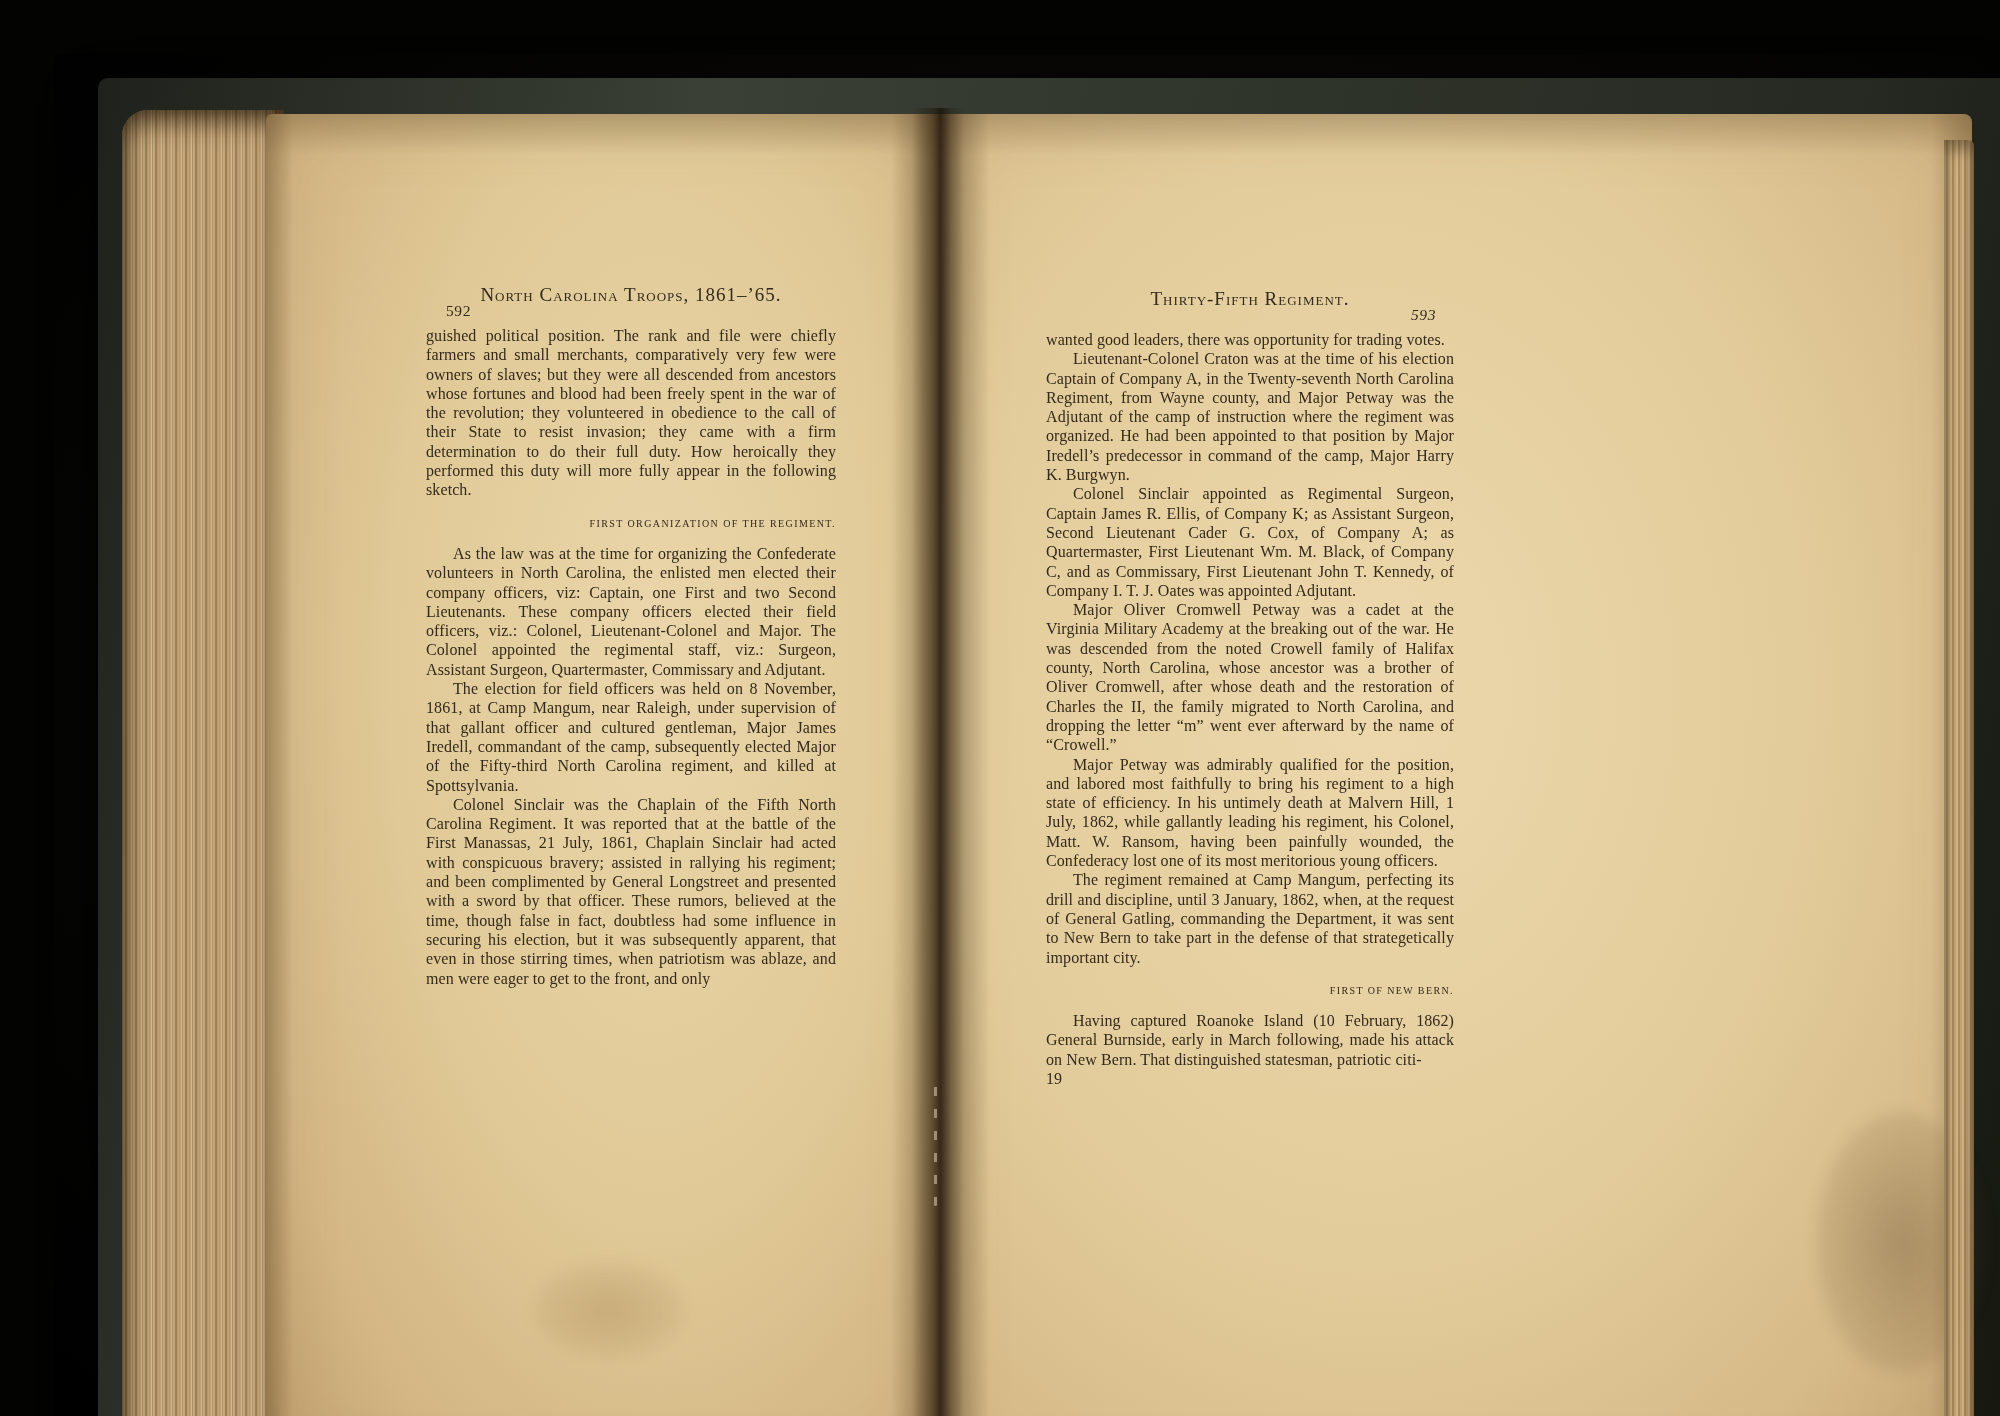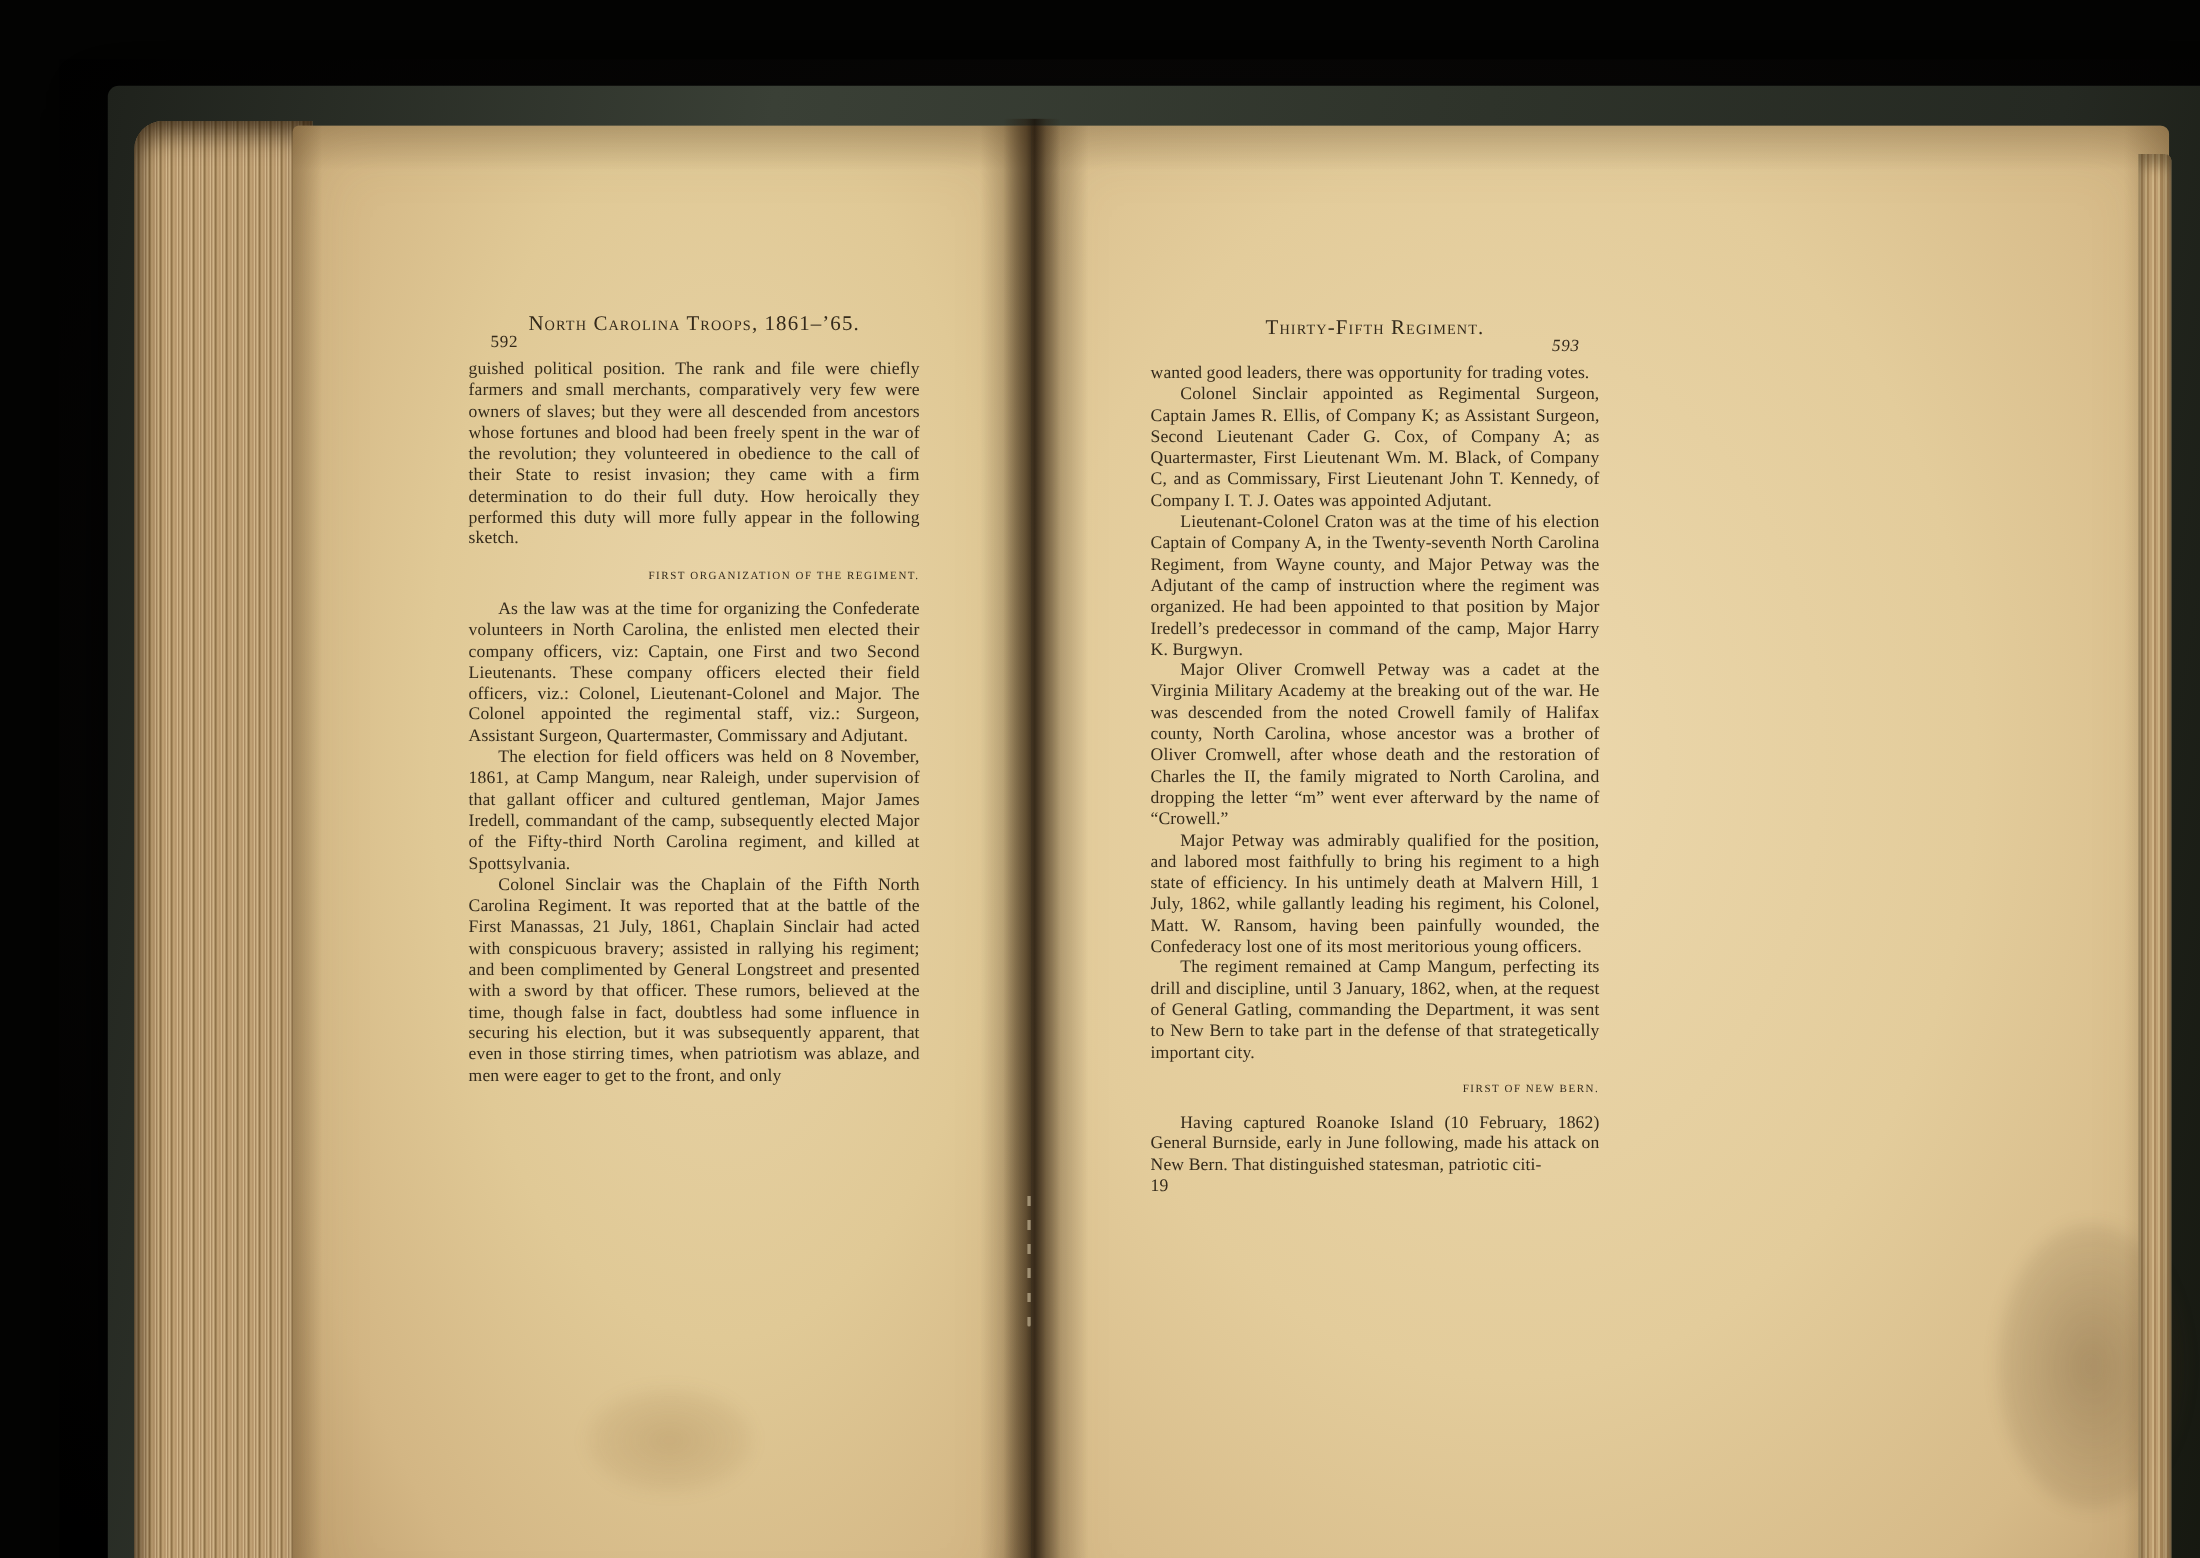--- a/index.html
+++ b/index.html
@@ -151,27 +151,27 @@
       <div class="stain s3"></div>
 
       <div class="text-col right-col">
         <div class="page-header">
           <span class="running-title">Thirty-Fifth Regiment.</span>
           <span class="folio right-folio">593</span>
         </div>
 
         <div class="body-text">
           <p class="noindent">wanted good leaders, there was opportunity for trading votes.</p>
+          <p>Lieutenant-Colonel Craton was at the time of his election Captain of Company A, in the Twenty-seventh North Carolina Regiment, from Wayne county, and Major Petway was the Adjutant of the camp of instruction where the regiment was organized.  He had been appointed to that position by Major Iredell’s predecessor in command of the camp, Major Harry K. Burgwyn.</p>
           <p>Colonel Sinclair appointed as Regimental Surgeon, Captain James R. Ellis, of Company K; as Assistant Surgeon, Second Lieutenant Cader G. Cox, of Company A; as Quartermaster, First Lieutenant Wm. M. Black, of Company C, and as Commissary, First Lieutenant John T. Kennedy, of Company I.  T. J. Oates was appointed Adjutant.</p>
-          <p>Lieutenant-Colonel Craton was at the time of his election Captain of Company A, in the Twenty-seventh North Carolina Regiment, from Wayne county, and Major Petway was the Adjutant of the camp of instruction where the regiment was organized.  He had been appointed to that position by Major Iredell’s predecessor in command of the camp, Major Harry K. Burgwyn.</p>
           <p>Major Oliver Cromwell Petway was a cadet at the Virginia Military Academy at the breaking out of the war.  He was descended from the noted Crowell family of Halifax county, North Carolina, whose ancestor was a brother of Oliver Cromwell, after whose death and the restoration of Charles the II, the family migrated to North Carolina, and dropping the letter “m” went ever afterward by the name of “Crowell.”</p>
           <p>Major Petway was admirably qualified for the position, and labored most faithfully to bring his regiment to a high state of efficiency.  In his untimely death at Malvern Hill, 1 July, 1862, while gallantly leading his regiment, his Colonel, Matt. W. Ransom, having been painfully wounded, the Confederacy lost one of its most meritorious young officers.</p>
           <p>The regiment remained at Camp Mangum, perfecting its drill and discipline, until 3 January, 1862, when, at the request of General Gatling, commanding the Department, it was sent to New Bern to take part in the defense of that strategetically important city.</p>
           <h3 class="section-heading">FIRST OF NEW BERN.</h3>
-          <p>Having captured Roanoke Island (10 February, 1862) General Burnside, early in June following, made his attack on New Bern.  That distinguished statesman, patriotic citi-</p>
+          <p>Having captured Roanoke Island (10 February, 1862) General Burnside, early in March following, made his attack on New Bern.  That distinguished statesman, patriotic citi-</p>
           <p class="noindent signature-number">19</p>
         </div>
       </div>
     </div>
 
     <div class="gutter"></div>
     <div class="stitch"></div>
   </div>
 </div>
 

